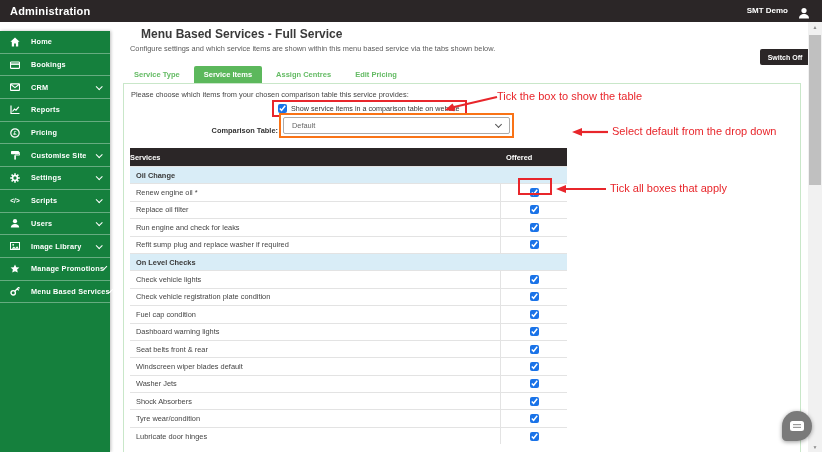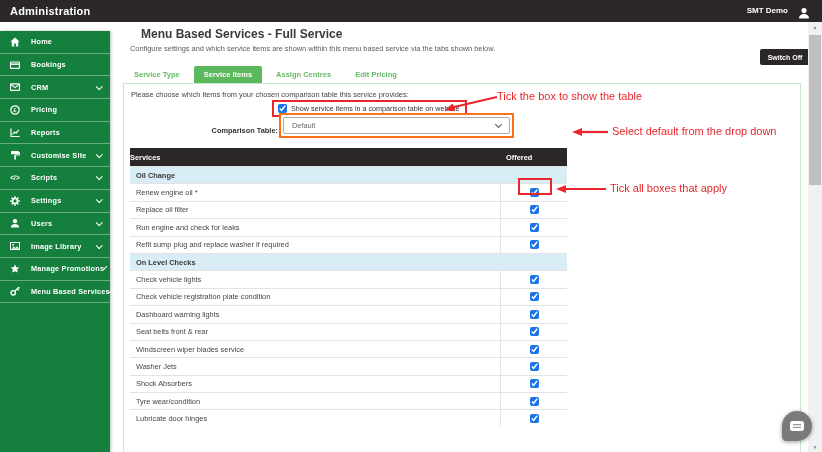--- a/index.html
+++ b/index.html
@@ -111,53 +111,44 @@
             <rect x=".5" y="1.9" width="9" height="6.5" rx=".5" fill="none" stroke="#fff" stroke-width="1.1"></rect>
             <path d="M.7 2.3L5 5.6l4.3-3.3" fill="none" stroke="#fff" stroke-width="1.1"></path>
           </svg>
         </span>
         <span class="side-label">CRM</span>
         <span class="side-chev"></span>
       </div>
       <div class="side-item">
         <span class="side-icon">
           <svg viewBox="0 0 10 10">
+            <path d="M1 .5v8h8.5" fill="none" stroke="#fff" stroke-width="1.2"></path>
+            <polyline points="2.5,6.5 4.5,4 6,5.2 8.8,1.8" fill="none" stroke="#fff" stroke-width="1.2"></polyline>
+          </svg>
+        </span>
+        <span class="side-label">Reports</span>
+      </div>
+      <div class="side-item">
+        <span class="side-icon">
+          <svg viewBox="0 0 10 10">
             <circle cx="5" cy="5" r="4.2" fill="none" stroke="#fff" stroke-width="1.2"></circle>
             <text x="5" y="7.3" font-size="6.2" text-anchor="middle" fill="#fff">£</text>
           </svg>
         </span>
         <span class="side-label">Pricing</span>
-      </div>
-      <div class="side-item">
-        <span class="side-icon">
-          <svg viewBox="0 0 10 10">
-            <path d="M1 .5v8h8.5" fill="none" stroke="#fff" stroke-width="1.2"></path>
-            <polyline points="2.5,6.5 4.5,4 6,5.2 8.8,1.8" fill="none" stroke="#fff" stroke-width="1.2"></polyline>
-          </svg>
-        </span>
-        <span class="side-label">Reports</span>
       </div>
       <div class="side-item">
         <span class="side-icon">
           <svg viewBox="0 0 10 10">
             <rect x="1" y="1" width="8" height="3.2" rx=".6" fill="#fff"></rect>
             <path d="M9 2.6h.7v2.4H5v1.3" fill="none" stroke="#fff" stroke-width="1"></path>
             <rect x="4.3" y="5.8" width="1.6" height="3.8" fill="#fff"></rect>
           </svg>
         </span>
         <span class="side-label">Customise Site</span>
-        <span class="side-chev"></span>
-      </div>
-      <div class="side-item">
-        <span class="side-icon">
-          <svg viewBox="0 0 10 10">
-            <text x="5" y="7.4" font-size="6.5" font-weight="bold" text-anchor="middle" fill="#fff">&lt;/&gt;</text>
-          </svg>
-        </span>
-        <span class="side-label">Scripts</span>
         <span class="side-chev"></span>
       </div>
       <div class="side-item">
         <span class="side-icon">
           <svg viewBox="0 0 10 10">
             <g stroke="#fff" stroke-width="1.5">
               <line x1="5" y1=".2" x2="5" y2="2"></line>
               <line x1="5" y1="8" x2="5" y2="9.8"></line>
               <line x1=".2" y1="5" x2="2" y2="5"></line>
               <line x1="8" y1="5" x2="9.8" y2="5"></line>
@@ -168,20 +159,29 @@
             </g>
             <circle cx="5" cy="5" r="2.4" fill="none" stroke="#fff" stroke-width="1.5"></circle>
           </svg>
         </span>
         <span class="side-label">Settings</span>
         <span class="side-chev"></span>
       </div>
       <div class="side-item">
         <span class="side-icon">
           <svg viewBox="0 0 10 10">
+            <text x="5" y="7.4" font-size="6.5" font-weight="bold" text-anchor="middle" fill="#fff">&lt;/&gt;</text>
+          </svg>
+        </span>
+        <span class="side-label">Scripts</span>
+        <span class="side-chev"></span>
+      </div>
+      <div class="side-item">
+        <span class="side-icon">
+          <svg viewBox="0 0 10 10">
             <circle cx="5" cy="3.2" r="2.1" fill="#fff"></circle>
             <path d="M.8 9.6c0-2.3 1.9-3.6 4.2-3.6s4.2 1.3 4.2 3.6z" fill="#fff"></path>
           </svg>
         </span>
         <span class="side-label">Users</span>
         <span class="side-chev"></span>
       </div>
       <div class="side-item">
         <span class="side-icon">
           <svg viewBox="0 0 10 10">
@@ -279,33 +279,39 @@
             <input type="checkbox" checked="" style="">
           </div>
         </div>
         <div class="t-row">
           <div class="cell1">Check vehicle registration plate condition</div>
           <div class="cell2">
             <input type="checkbox" checked="" style="">
           </div>
         </div>
         <div class="t-row">
+          <div class="cell1">Fuel cap condition</div>
+          <div class="cell2">
+            <input type="checkbox" checked="" style="">
+          </div>
+        </div>
+        <div class="t-row">
           <div class="cell1">Dashboard warning lights</div>
           <div class="cell2">
             <input type="checkbox" checked="" style="">
           </div>
         </div>
         <div class="t-row">
           <div class="cell1">Seat belts front &amp; rear</div>
           <div class="cell2">
             <input type="checkbox" checked="" style="">
           </div>
         </div>
         <div class="t-row">
-          <div class="cell1">Windscreen wiper blades service</div>
+          <div class="cell1">Windscreen wiper blades default</div>
           <div class="cell2">
             <input type="checkbox" checked="" style="">
           </div>
         </div>
         <div class="t-row">
           <div class="cell1">Washer Jets</div>
           <div class="cell2">
             <input type="checkbox" checked="" style="">
           </div>
         </div>

